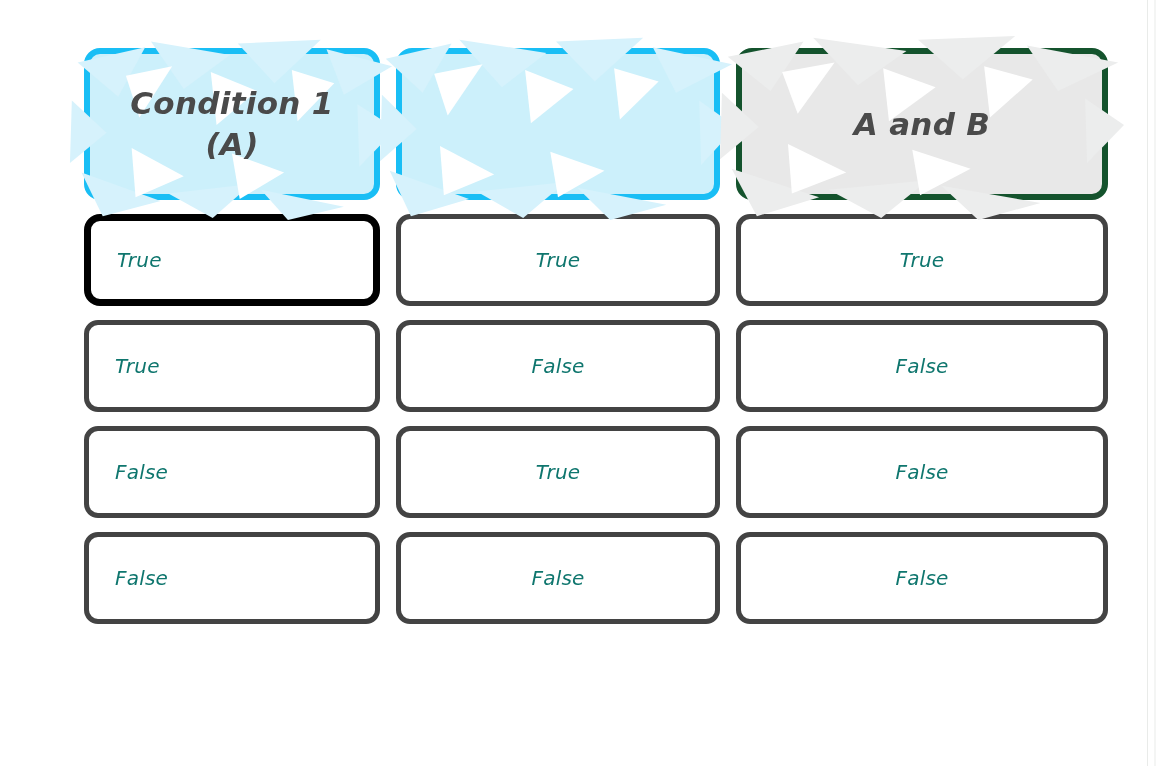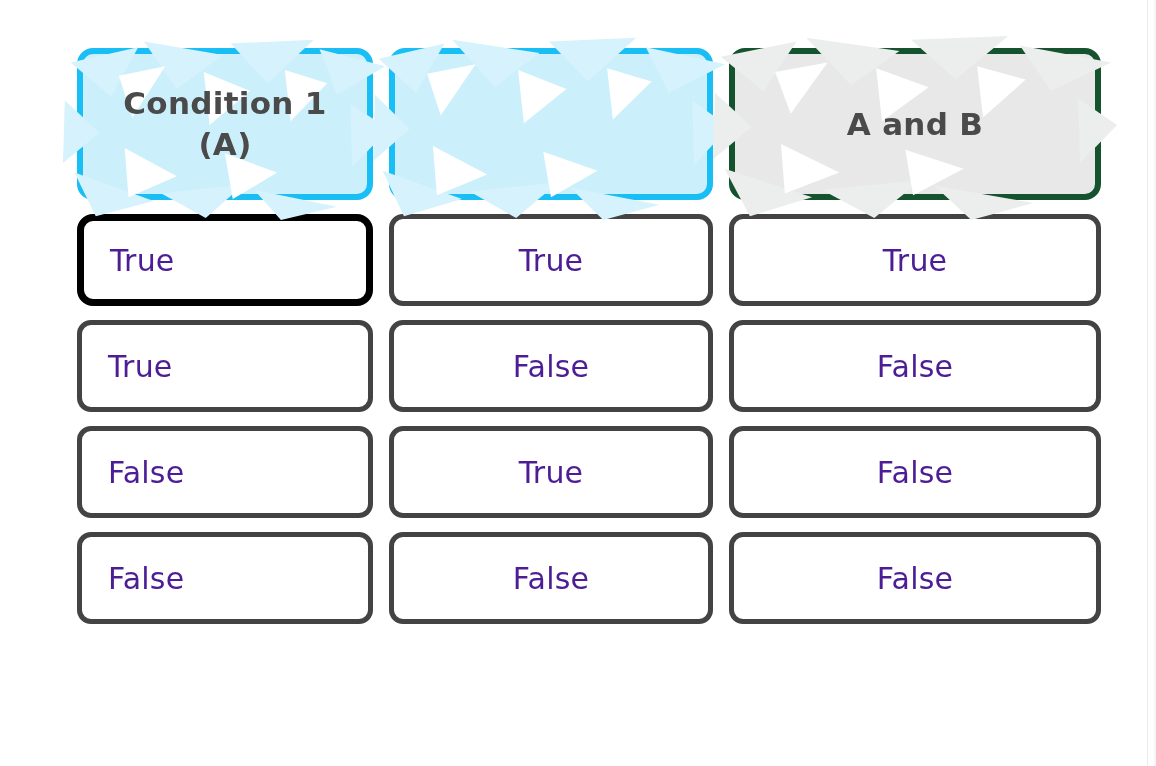--- a/index.html
+++ b/index.html
@@ -33,41 +33,42 @@
     top: 0;
     left: 1154px;
     width: 2px;
     height: 766px;
     background: #f4f5f4;
   }
 
   
   .grid {
     position: absolute;
-    left: 77px;
+    left: 84px;
     top: 48px;
     width: 1016px;
     display: grid;
     grid-template-columns: 296px 324px 372px;
     column-gap: 16px;
     row-gap: 14px;
+    font-style: italic;
   }
 
   
   .cell {
     position: relative;
     height: 92px;
     border-radius: 14px;
     background: #ffffff;
     border: 5px solid #434343;
     display: flex;
     align-items: center;
     font-family: "DejaVu Sans", sans-serif;
-    font-size: 30px;
-    color: #4c1d95;
+    font-size: 20px;
+    color: #0f766e;
     letter-spacing: .2px;
   }
 
   .cell .txt {
     position: relative;
     z-index: 3;
     width: 100%;
   }
 
   

